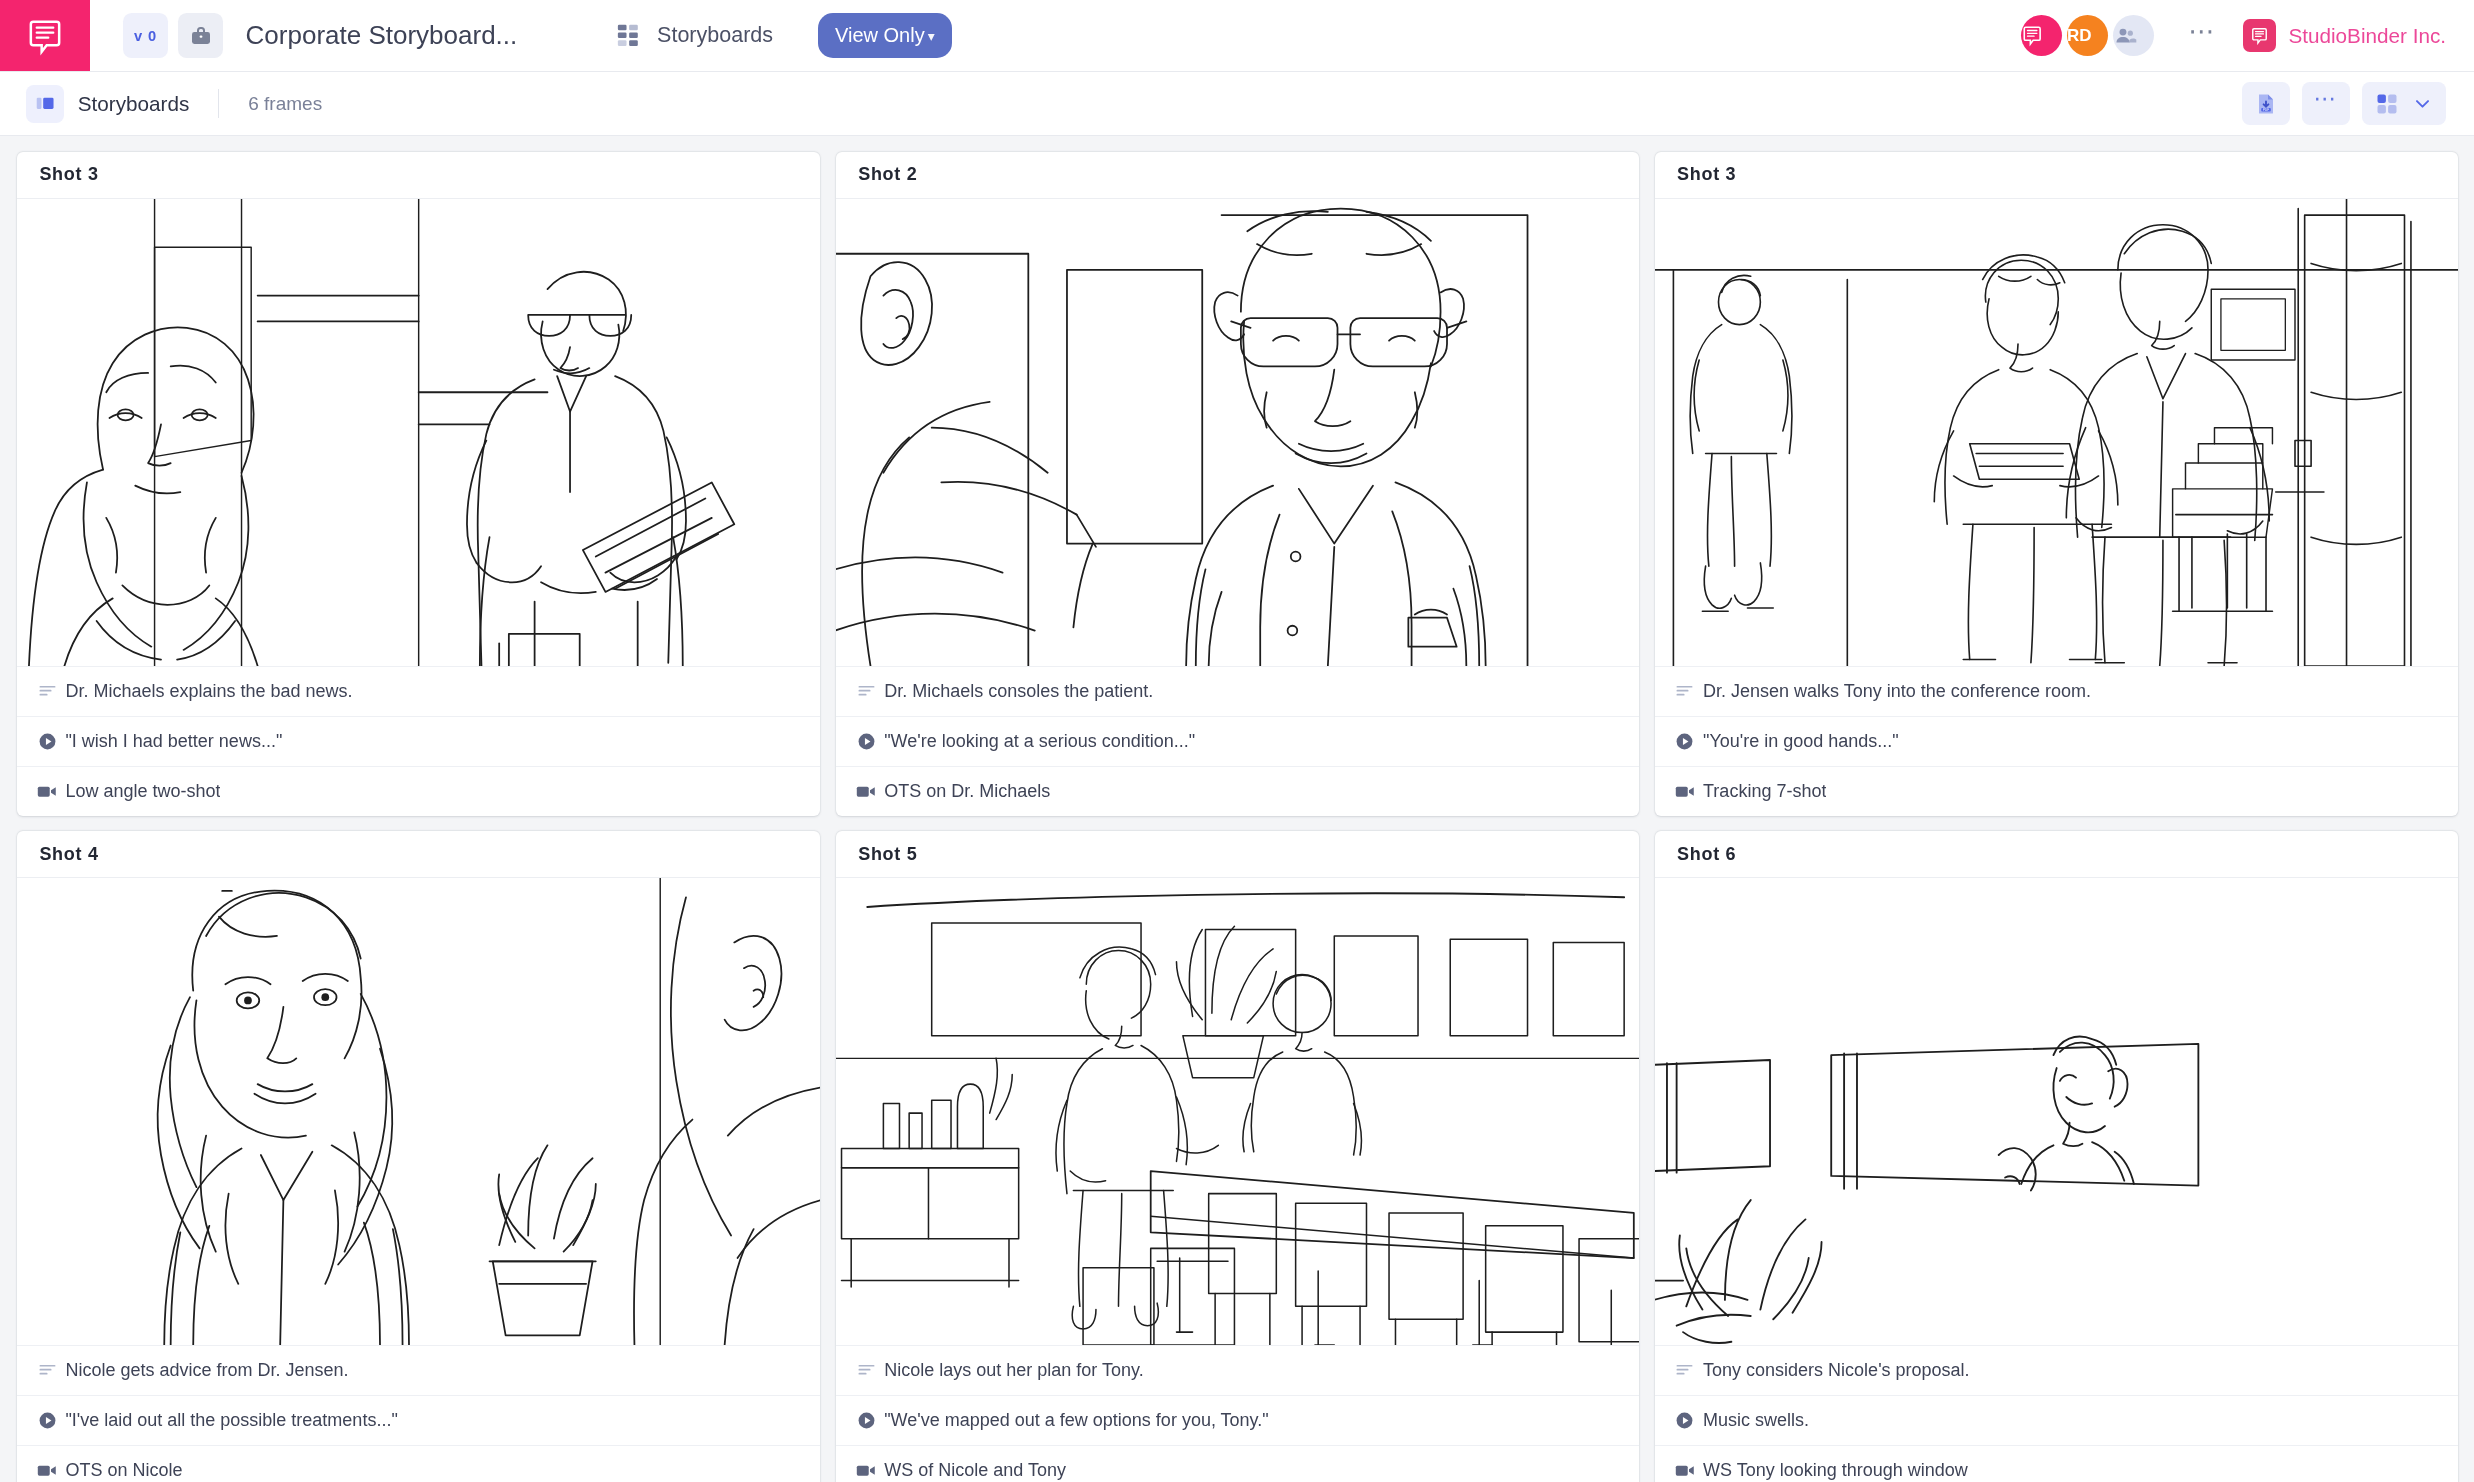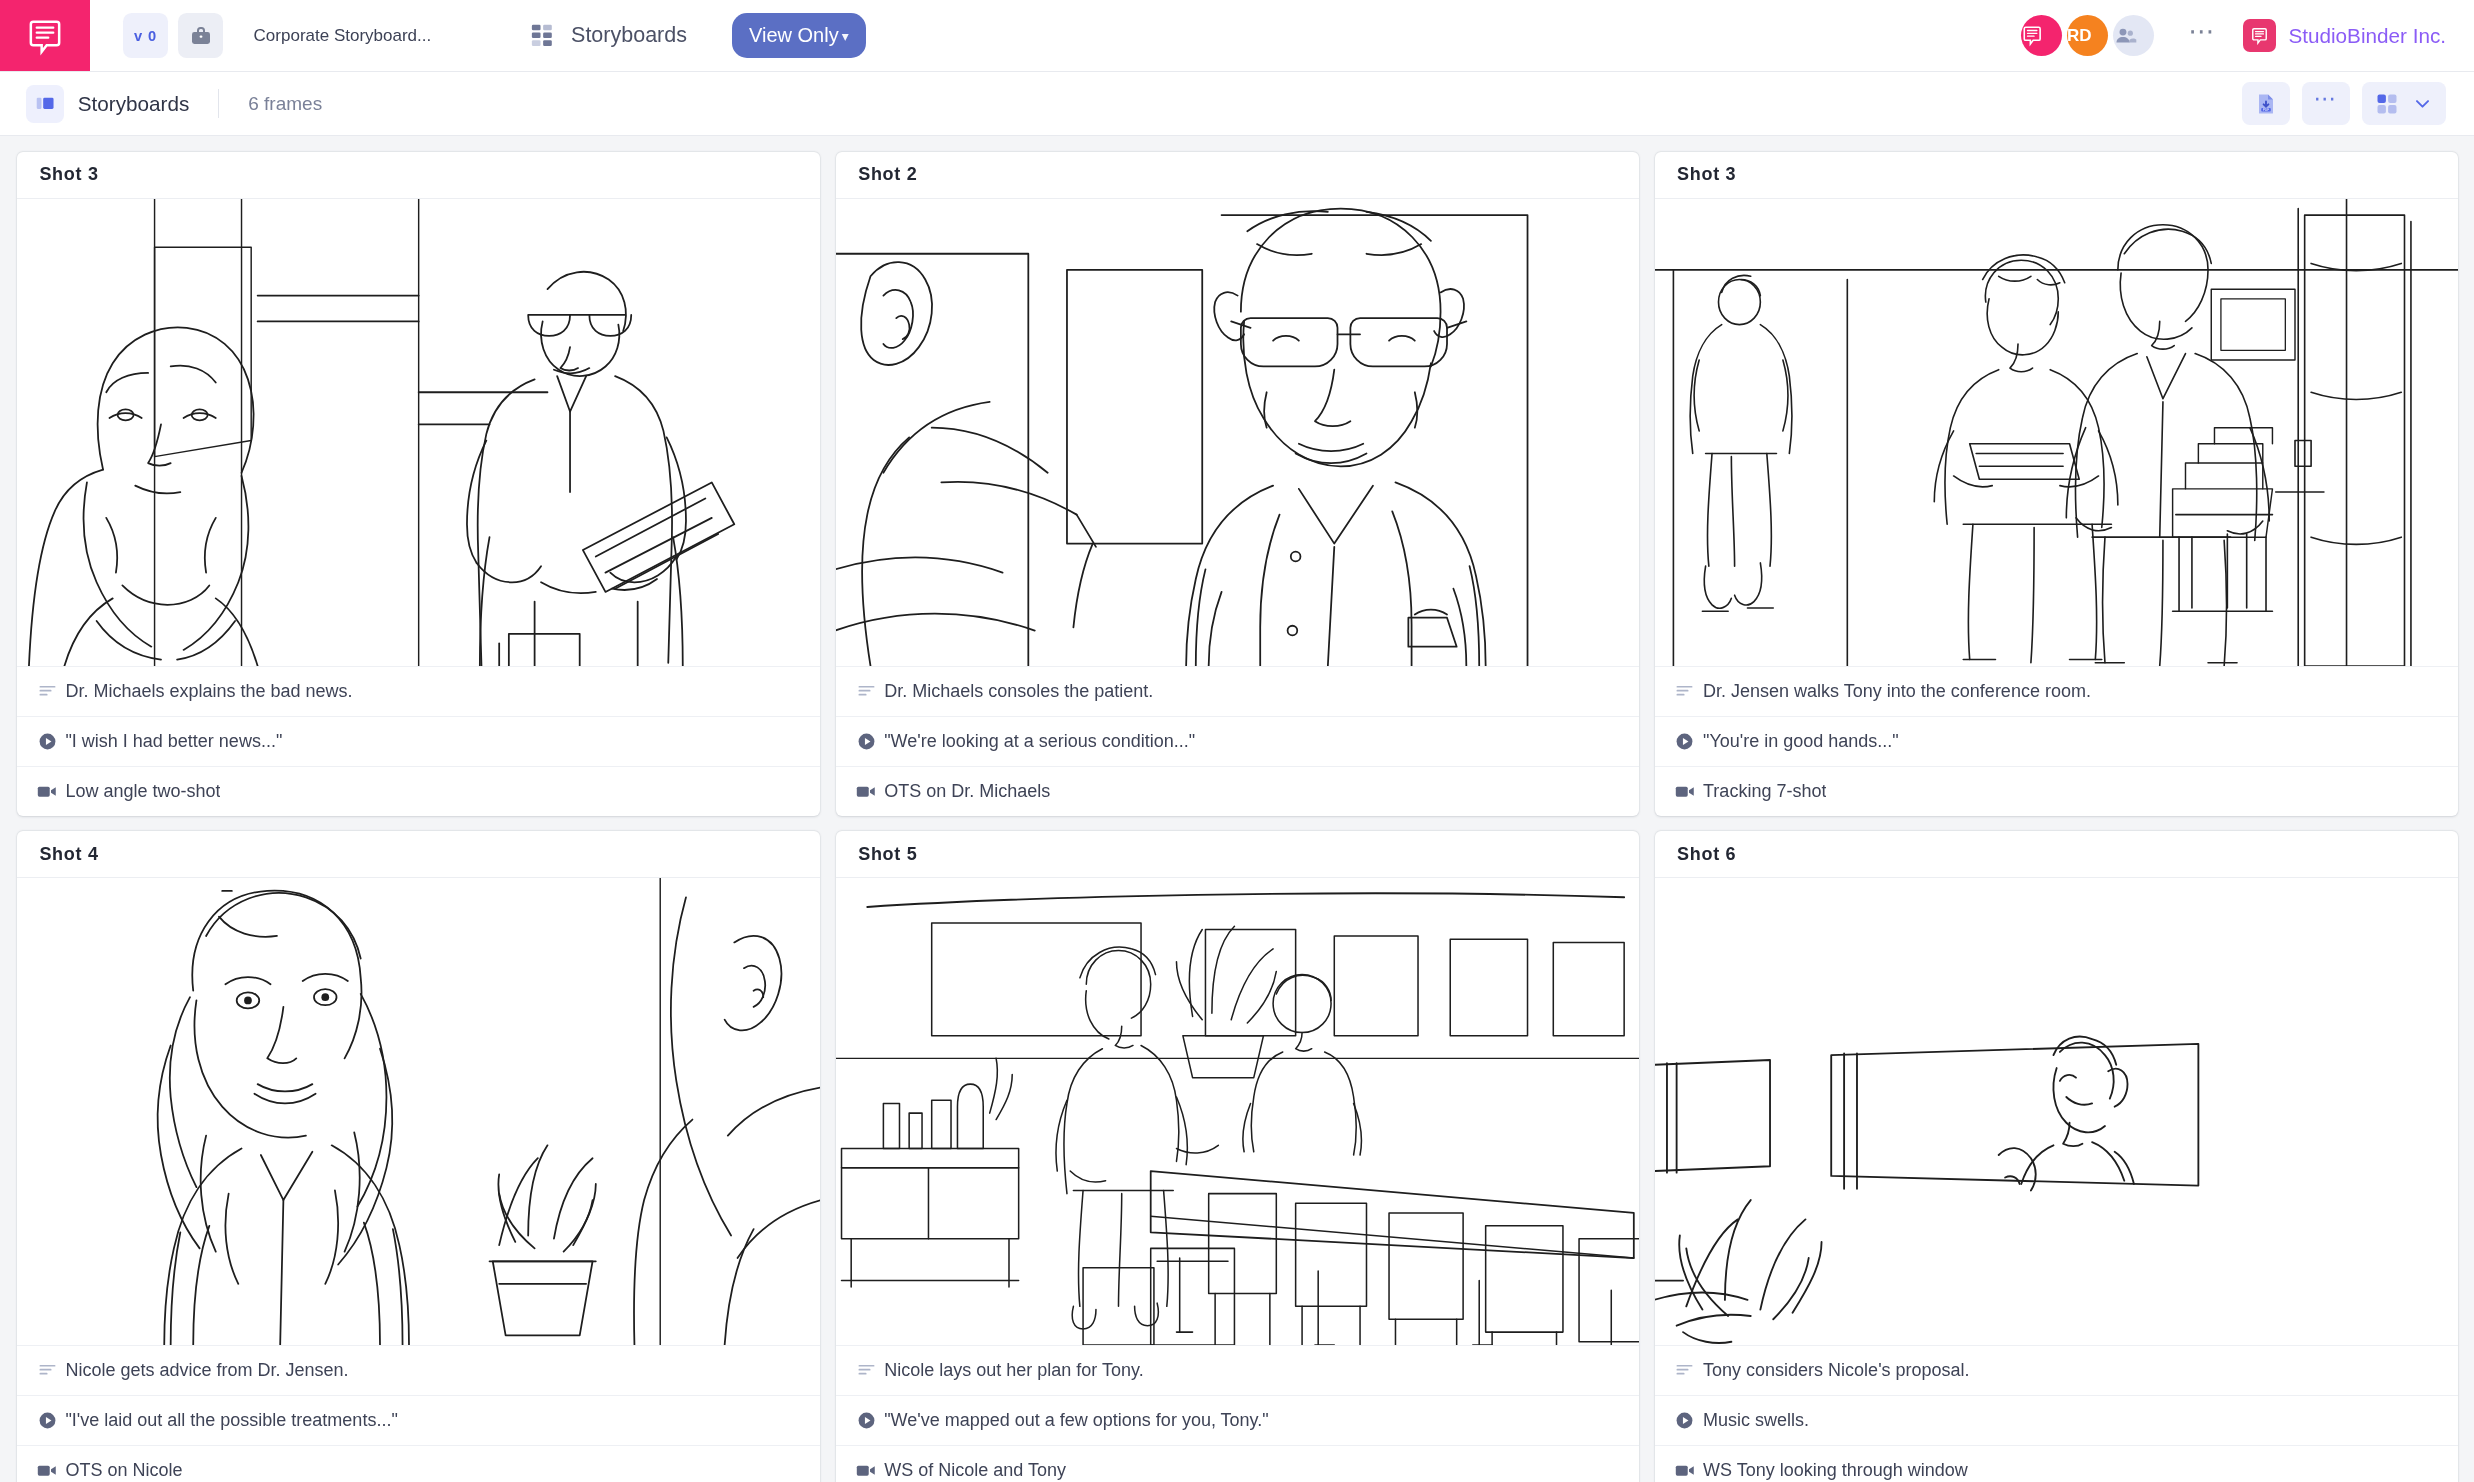--- a/index.html
+++ b/index.html
@@ -34,22 +34,22 @@
   .chip {
     width: 45px; height: 45px;
     background: #eef0fb;
     border-radius: 8.6px;
     display: flex; align-items: center; justify-content: center;
     margin-right: 10.3px;
   }
   .chip-version { color: #4a5fe0; font-size: 14.7px; font-weight: 700; letter-spacing: 0.9px; }
   .chip-bag { background: #eceef5; }
   .doc-title {
-    font-size: 17px; color: #3d4256; font-weight: 400;
-    margin-left: 20px; white-space: nowrap;
+    font-size: 26px; color: #3d4256; font-weight: 400;
+    margin-left: 12px; white-space: nowrap;
   }
   .nav-item {
     display: flex; align-items: center; gap: 13.8px;
     margin-left: 100px;
   }
   .nav-label { font-size: 21.5px; color: #4c5166; }
 
   .view-only-btn {
     margin-left: 45px;
     background: #5b6fc4;
@@ -85,21 +85,21 @@
     color: #7b8296; font-size: 26px; letter-spacing: 1.7px;
     cursor: pointer; line-height: 1;
     padding-bottom: 8.6px;
   }
   .org-chip {
     width: 33px; height: 33px; border-radius: 6.9px;
     background: #e8376f;
     display: flex; align-items: center; justify-content: center;
     margin-right: 12px;
   }
-  .org-name { font-size: 20.7px; color: #8b5cf6; white-space: nowrap; }
+  .org-name { font-size: 20.7px; color: #ec4899; white-space: nowrap; }
 
   
   .subbar {
     height: 64px;
     background: #ffffff;
     border-bottom: 0.9px solid #e8eaef;
     display: flex; align-items: center;
     padding: 0 29px 0 26px;
   }
   .sb-icon-box {

